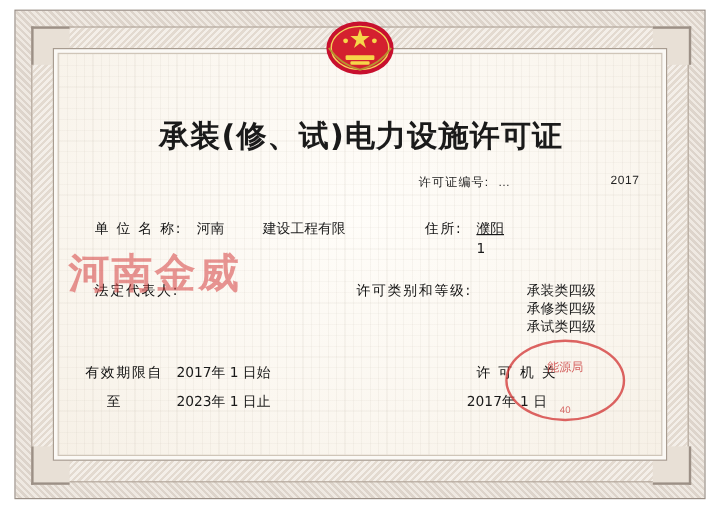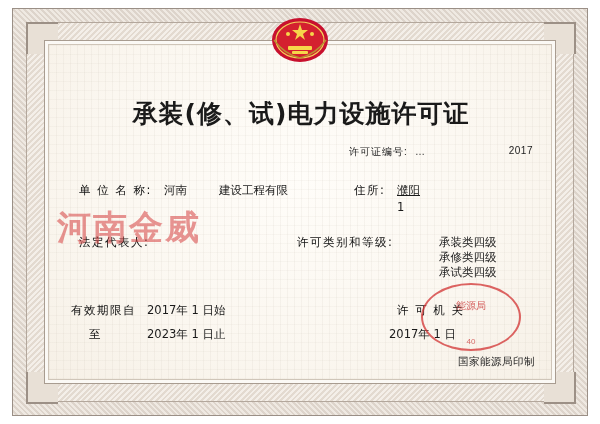--- a/index.html
+++ b/index.html
@@ -274,21 +274,20 @@
     <div class="row label issuer-label">许 可 机 关</div>
     <div class="row value issue-date">2017年 1        日</div>
 
     <div class="watermark">河南金威</div>
 
     <div class="seal">
       <div class="seal-text">能源局</div>
       <div class="seal-num">40</div>
     </div>
 
-    <div class="footer">国家能源局印制</div>
   </div>
 
   <svg class="emblem" viewBox="0 0 64 64">
     <ellipse cx="32" cy="30" rx="28" ry="22" fill="#c8102e"></ellipse>
     <ellipse cx="32" cy="30" rx="24" ry="18" fill="#d4202f" stroke="#f3d35b" stroke-width="1.2"></ellipse>
     <path d="M32 14 L34 20 L40 20 L35 24 L37 30 L32 26 L27 30 L29 24 L24 20 L30 20 Z" fill="#f6d64a"></path>
     <circle cx="20" cy="24" r="2" fill="#f6d64a"></circle>
     <circle cx="44" cy="24" r="2" fill="#f6d64a"></circle>
     <rect x="20" y="36" width="24" height="4" rx="1" fill="#f6d64a"></rect>
     <rect x="24" y="41" width="16" height="3" rx="1" fill="#f6d64a"></rect>

